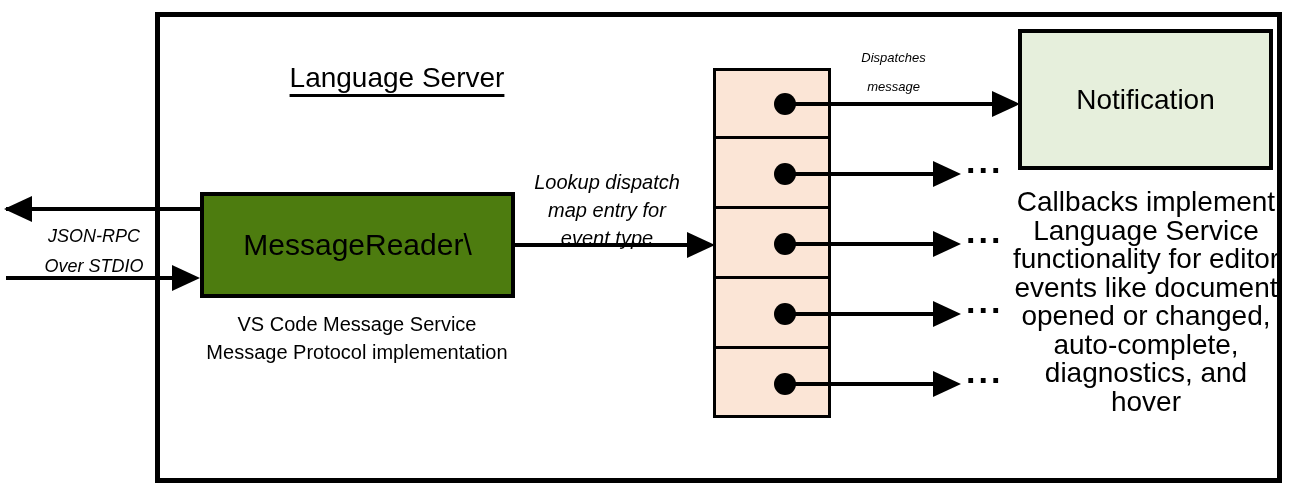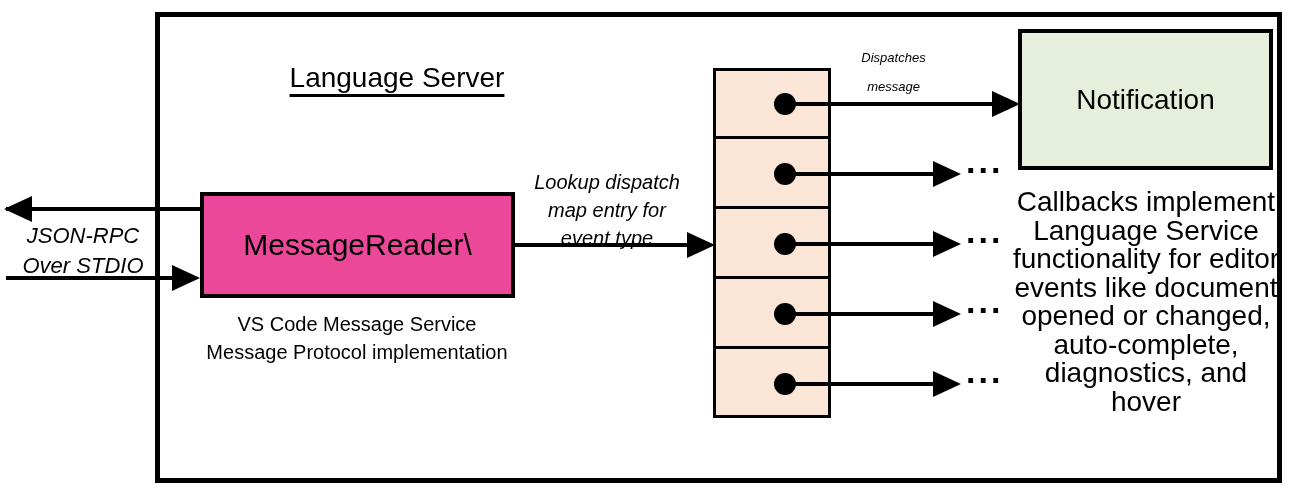--- a/index.html
+++ b/index.html
@@ -9,21 +9,21 @@
   }
   .hline{position:absolute;height:4px;background:#000;}
   .tri-r{position:absolute;width:0;height:0;border-top:13px solid transparent;border-bottom:13px solid transparent;border-left:28px solid #000;}
   .tri-l{position:absolute;width:0;height:0;border-top:13px solid transparent;border-bottom:13px solid transparent;border-right:28px solid #000;}
   .dot{position:absolute;width:22px;height:22px;border-radius:50%;background:#000;}
   .lbl{position:absolute;text-align:center;}
   .it{font-style:italic;}
   .node{position:absolute;box-sizing:border-box;border:4px solid #000;display:flex;flex-direction:column;align-items:center;justify-content:center;}
   #outer-box{position:absolute;left:155px;top:12px;width:1127px;height:471px;box-sizing:border-box;border:5px solid #000;background:transparent;}
   #title{left:232px;top:55px;width:330px;font-size:28px;line-height:46px;text-decoration:underline;text-underline-offset:7px;text-decoration-thickness:3px;}
-  #stdio-label{left:8px;top:221px;width:150px;font-size:22px;line-height:30px;}
+  #stdio-label{left:19px;top:221px;width:150px;font-size:18px;line-height:30px;}
   #msg-box{left:200px;top:192px;width:315px;height:106px;font-size:30px;line-height:42px;}
   #msg-caption{left:172px;top:310px;width:370px;font-size:20px;line-height:28px;}
   #lookup-label{left:517px;top:160px;width:180px;font-size:20px;line-height:28px;margin-top:8px;}
   #dispatch-map{position:absolute;left:713px;top:68px;width:118px;height:350px;box-sizing:border-box;border:3px solid #000;}
   .map-divider{position:absolute;left:714px;width:116px;height:3px;background:#000;}
   #dispatches-label{left:826px;top:43px;width:135px;font-size:13px;line-height:29px;}
   #callback-box{left:1018px;top:29px;width:255px;height:141px;font-size:28px;line-height:42px;}
   #callbacks-note{left:1012px;top:188px;width:268px;font-size:28px;line-height:28.5px;white-space:pre-line;}
   #map-caption{left:658px;top:426px;width:234px;font-size:20px;line-height:27px;}
   .ellipsis{position:absolute;width:48px;font-size:34px;line-height:34px;font-weight:bold;letter-spacing:3px;text-align:left;}
@@ -41,21 +41,21 @@
   <div class="tri-l" style="left:4px;top:196px;"></div>
 
   <div class="hline" style="left:6px;top:276px;width:170px;"></div>
   <div class="tri-r" style="left:172px;top:265px;"></div>
 
   <div id="stdio-label" class="lbl it">
     <div>JSON-RPC</div>
     <div>Over STDIO</div>
   </div>
 
-  <div id="msg-box" class="node" style="background-color: #ec4899;">
+  <div id="msg-box" class="node" style="background-color: #4d7c0f;">
     <div>MessageReader\</div>
   </div>
   <div id="msg-caption" class="lbl">
     <div>VS Code Message Service</div>
     <div>Message Protocol implementation</div>
   </div>
 
   <div id="lookup-label" class="lbl it">
     <div>Lookup dispatch</div>
     <div>map entry for</div>

